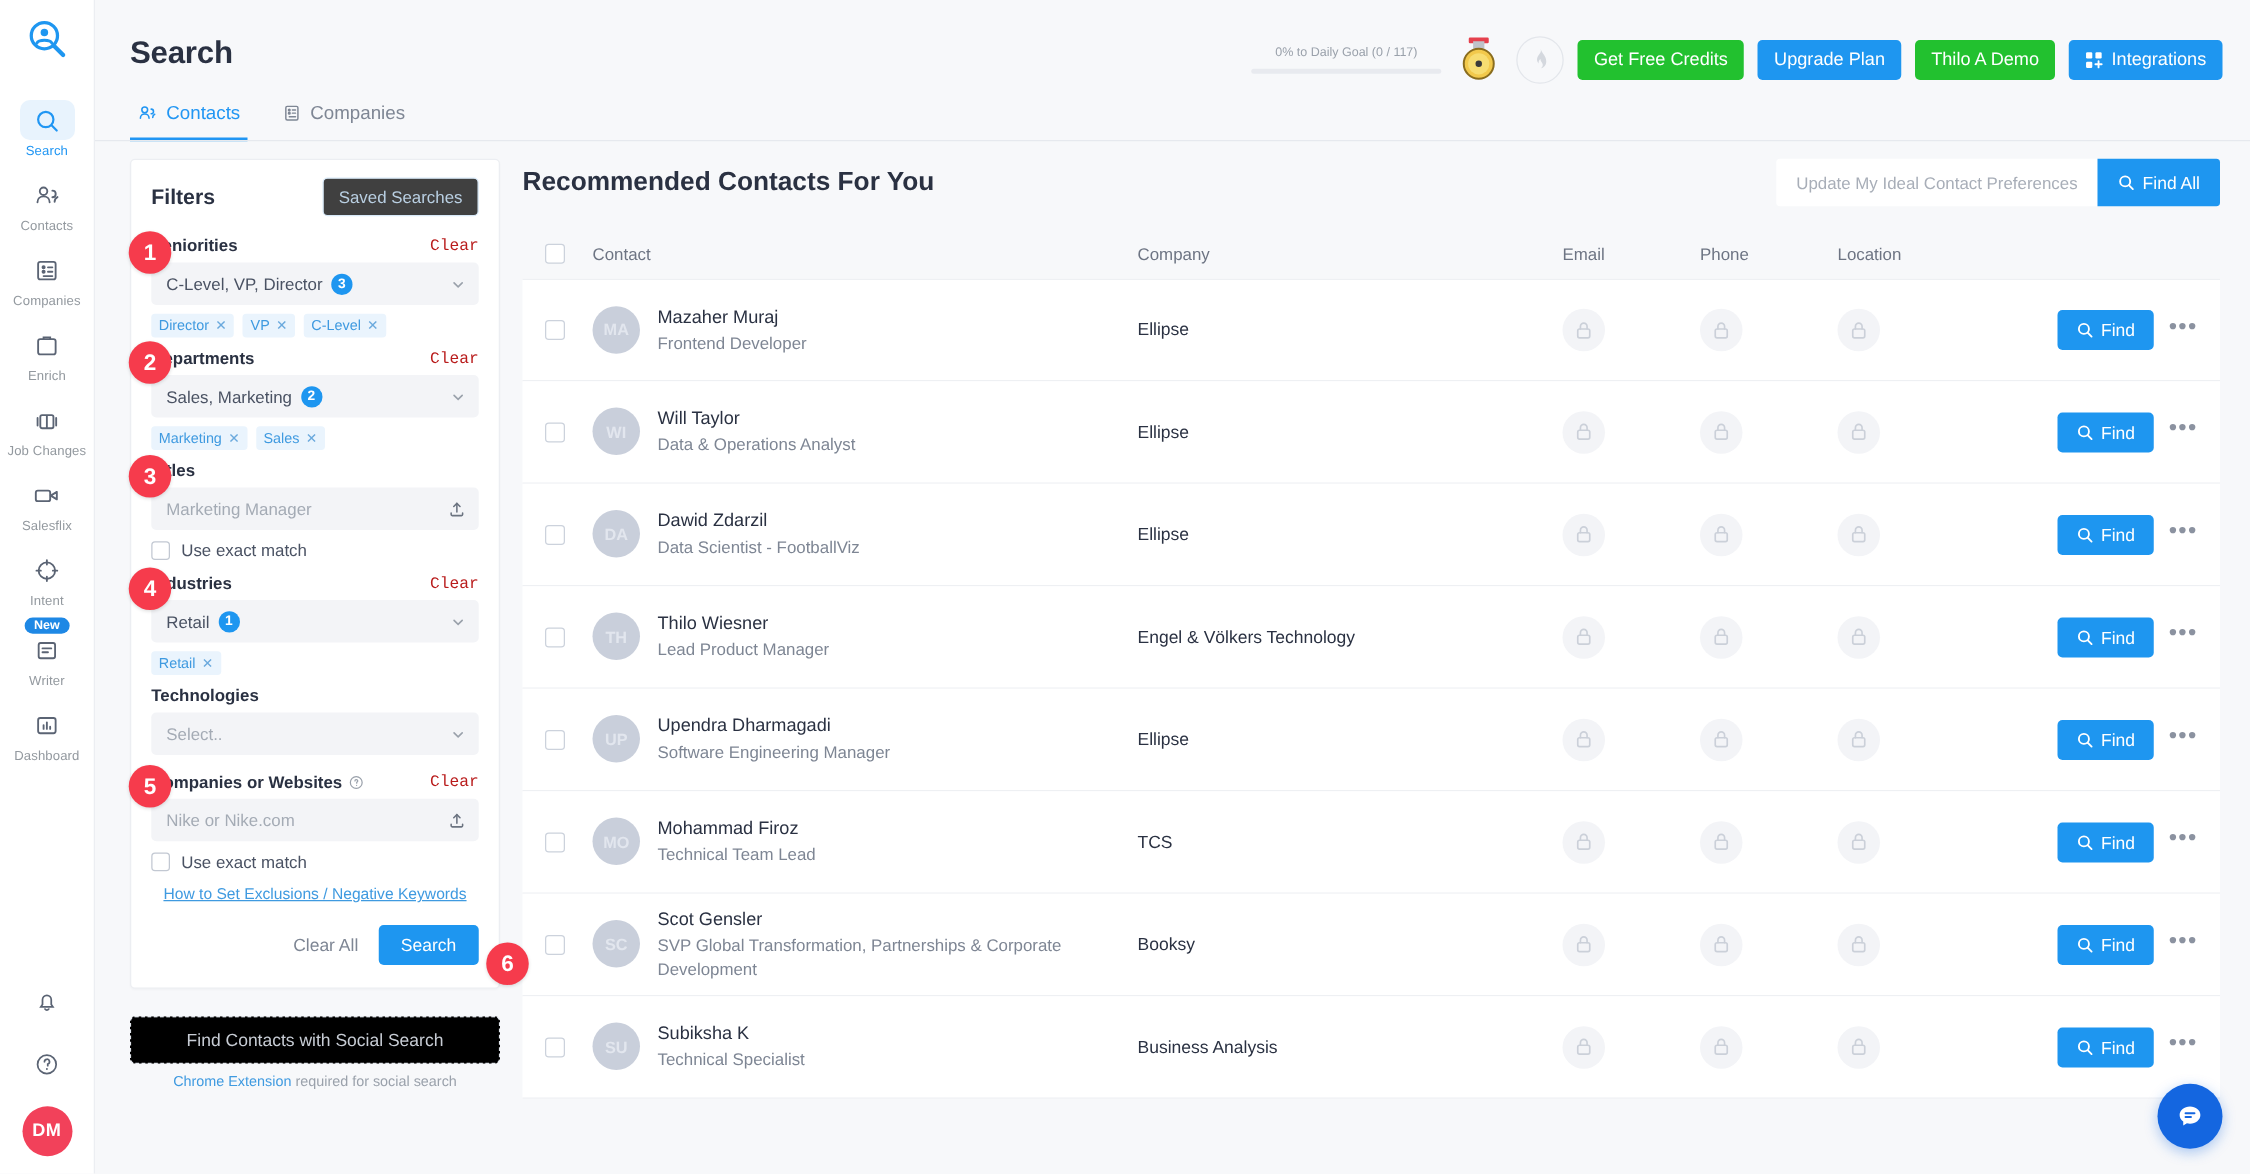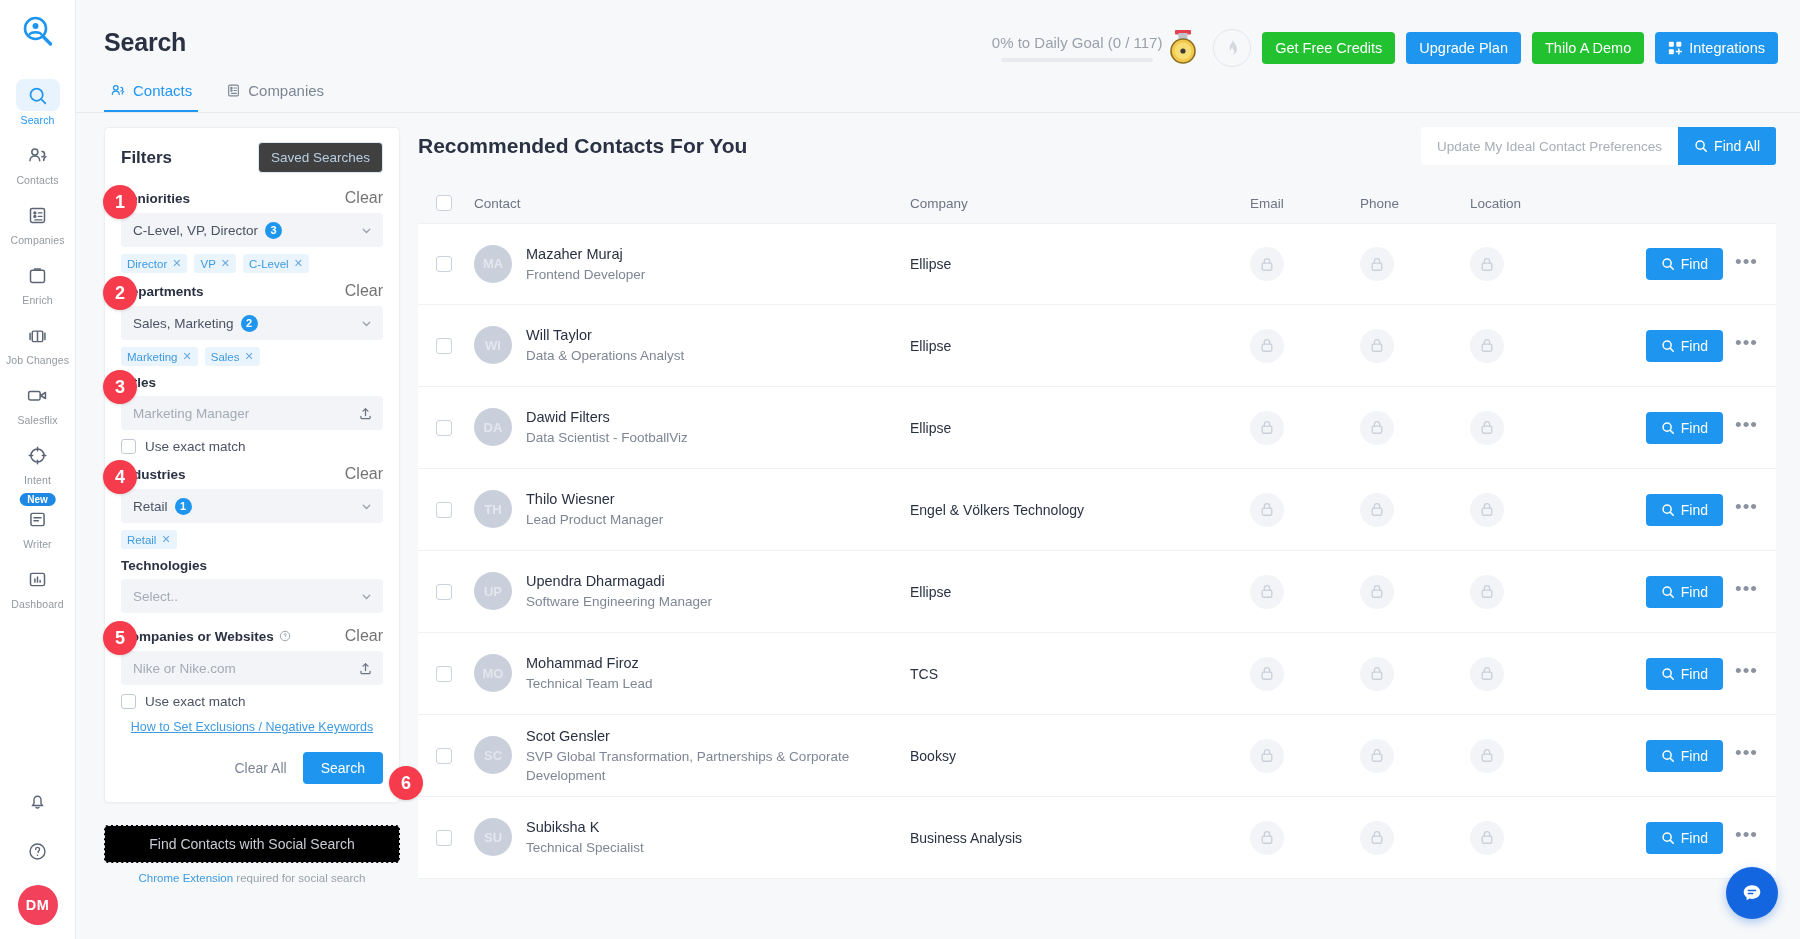--- a/index.html
+++ b/index.html
@@ -44,21 +44,21 @@
     display: flex; align-items: center; justify-content: center; cursor: pointer;
   }
 
   
   .main { flex: 1; position: relative; height: 939px; background: #f7f8fa; }
 
   .topbar { height: 76px; position: relative; display: flex; align-items: flex-start; padding: 0 22px 0 28px; }
   .page-title { font-size: 25px; font-weight: bold; color: #2a3142; margin-top: 28px; letter-spacing: -.2px; }
   .top-right { margin-left: auto; display: flex; align-items: center; gap: 11px; margin-top: 27px; }
   .goal-wrap { display: flex; flex-direction: column; align-items: center; width: 152px; }
-  .goal-text { font-size: 15px; color: #9aa1ab; white-space: nowrap; }
+  .goal-text { font-size: 10px; color: #9aa1ab; white-space: nowrap; }
   .goal-bar { width: 152px; height: 4px; background: #e8eaef; border-radius: 3px; margin-top: 7px; }
   .medal { width: 38px; height: 42px; position: relative; }
   .flame-circ {
     width: 38px; height: 38px; border-radius: 50%; border: 1.5px solid #e3e6eb;
     display: flex; align-items: center; justify-content: center; color: #d4d8de;
   }
   .btn {
     border: none; border-radius: 4px; color: #fff; font-size: 14.5px;
     padding: 0 13px; height: 32px; display: flex; align-items: center; gap: 6px;
     cursor: pointer; font-family: "Liberation Sans", sans-serif; white-space: nowrap;
@@ -84,21 +84,21 @@
   }
   .filters-head { display: flex; align-items: center; justify-content: space-between; margin-bottom: 16px; }
   .filters-title { font-size: 17px; font-weight: bold; color: #2a3142; }
   .saved-searches {
     border: 1px solid #d8e9f8; border-radius: 4px; color: #b9cfe2;
     font-size: 13.5px; padding: 7px 12px; background: #404040; cursor: pointer;
   }
   .f-group { margin-bottom: 6px; }
   .f-label-row { display: flex; align-items: center; justify-content: space-between; margin-bottom: 6px; }
   .f-label { font-size: 13.5px; font-weight: bold; color: #2a3142; display: flex; align-items: center; gap: 5px; }
-  .f-clear { font-size: 16px; color: #737373; cursor: pointer; }
+  .f-clear { font-size: 13px; color: #b91c1c; cursor: pointer; font-family: Liberation Mono, monospace; }
   .f-select {
     background: #f3f4f7; border-radius: 4px; height: 34px; display: flex;
     align-items: center; padding: 0 10px 0 12px; cursor: pointer; position: relative;
   }
   .f-select-val { font-size: 13.5px; color: #4a5263; display: flex; align-items: center; gap: 7px; }
   .f-select-val.ph { color: #a4abb5; }
   .cnt-badge {
     background: #1e96f0; color: #fff; font-size: 11px; font-weight: bold;
     min-width: 17px; height: 17px; border-radius: 9px; display: inline-flex;
     align-items: center; justify-content: center; padding: 0 5px;
@@ -714,21 +714,21 @@
                 </div>
               </div>
               <div class="row">
                 <div class="c-check">
                   <span class="row-cbx"></span>
                 </div>
                 <div class="c-contact">
                   <div class="person">
                     <div class="p-av">DA</div>
                     <div>
-                      <div class="p-name">Dawid Filters</div>
+                      <div class="p-name">Dawid Zdarzil</div>
                       <div class="p-title">Data Scientist - FootballViz</div>
                     </div>
                   </div>
                 </div>
                 <div class="c-company"><span class="co-name">Ellipse</span></div>
                 <div class="c-email">
                   <span class="lockwrap">
                     <svg width="16" height="17" viewBox="0 0 18 19" fill="none" stroke="currentColor" stroke-width="1.5">
                       <rect x="3.6" y="8" width="10.8" height="8" rx="1.6"></rect>
                       <path d="M6 8V5.8a3 3 0 0 1 6 0V8" stroke-linecap="round"></path>

